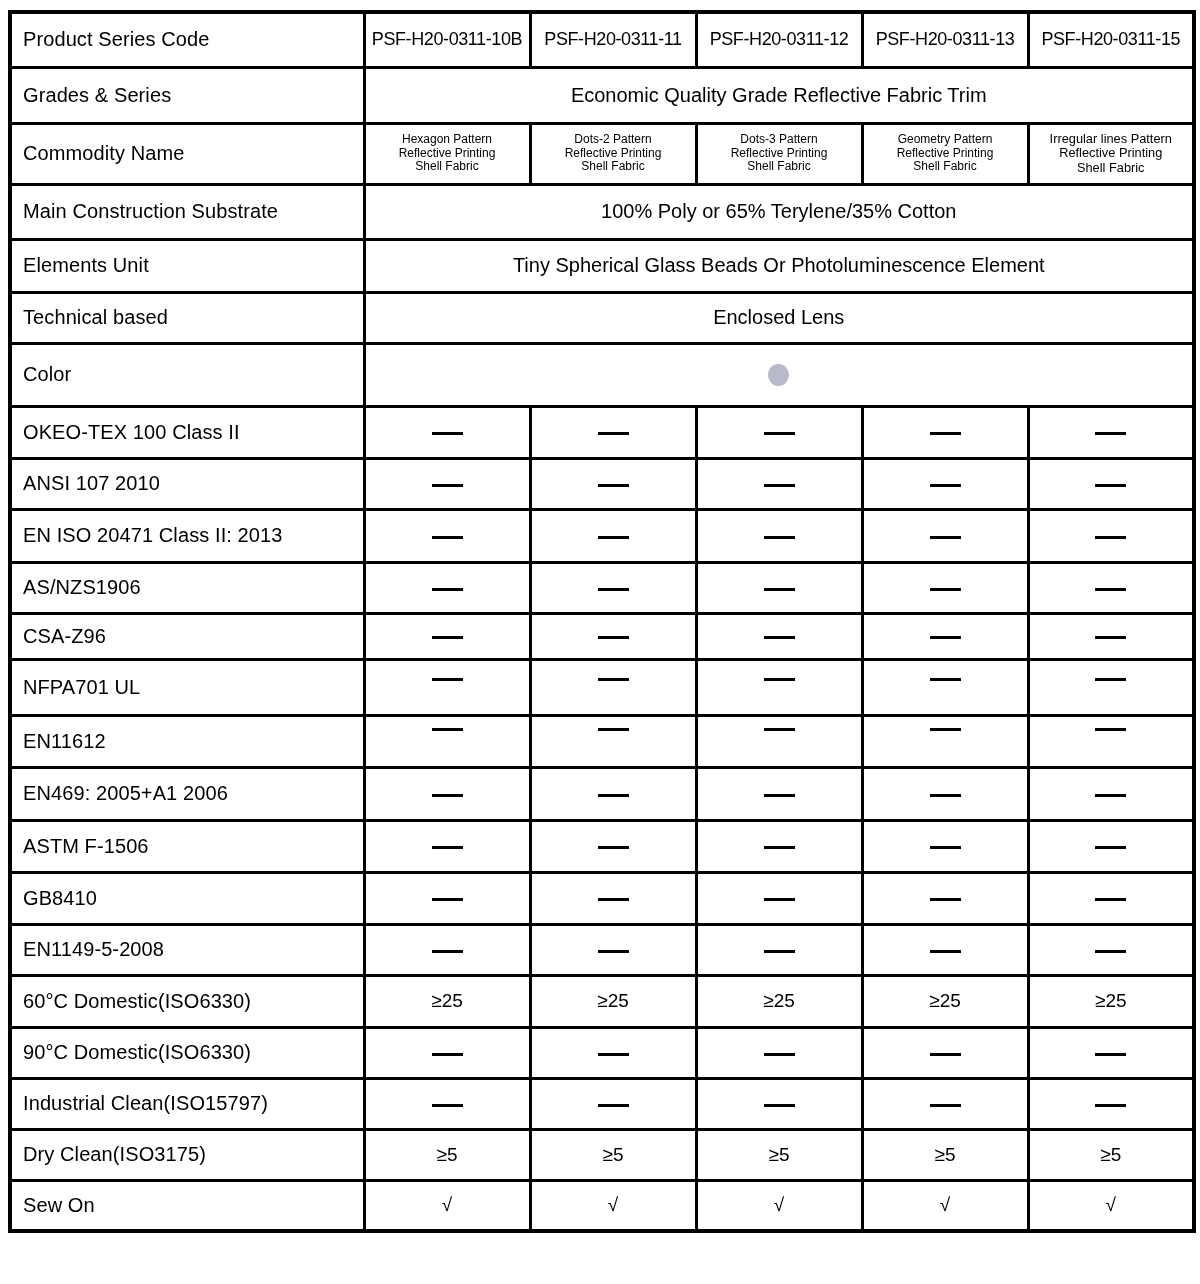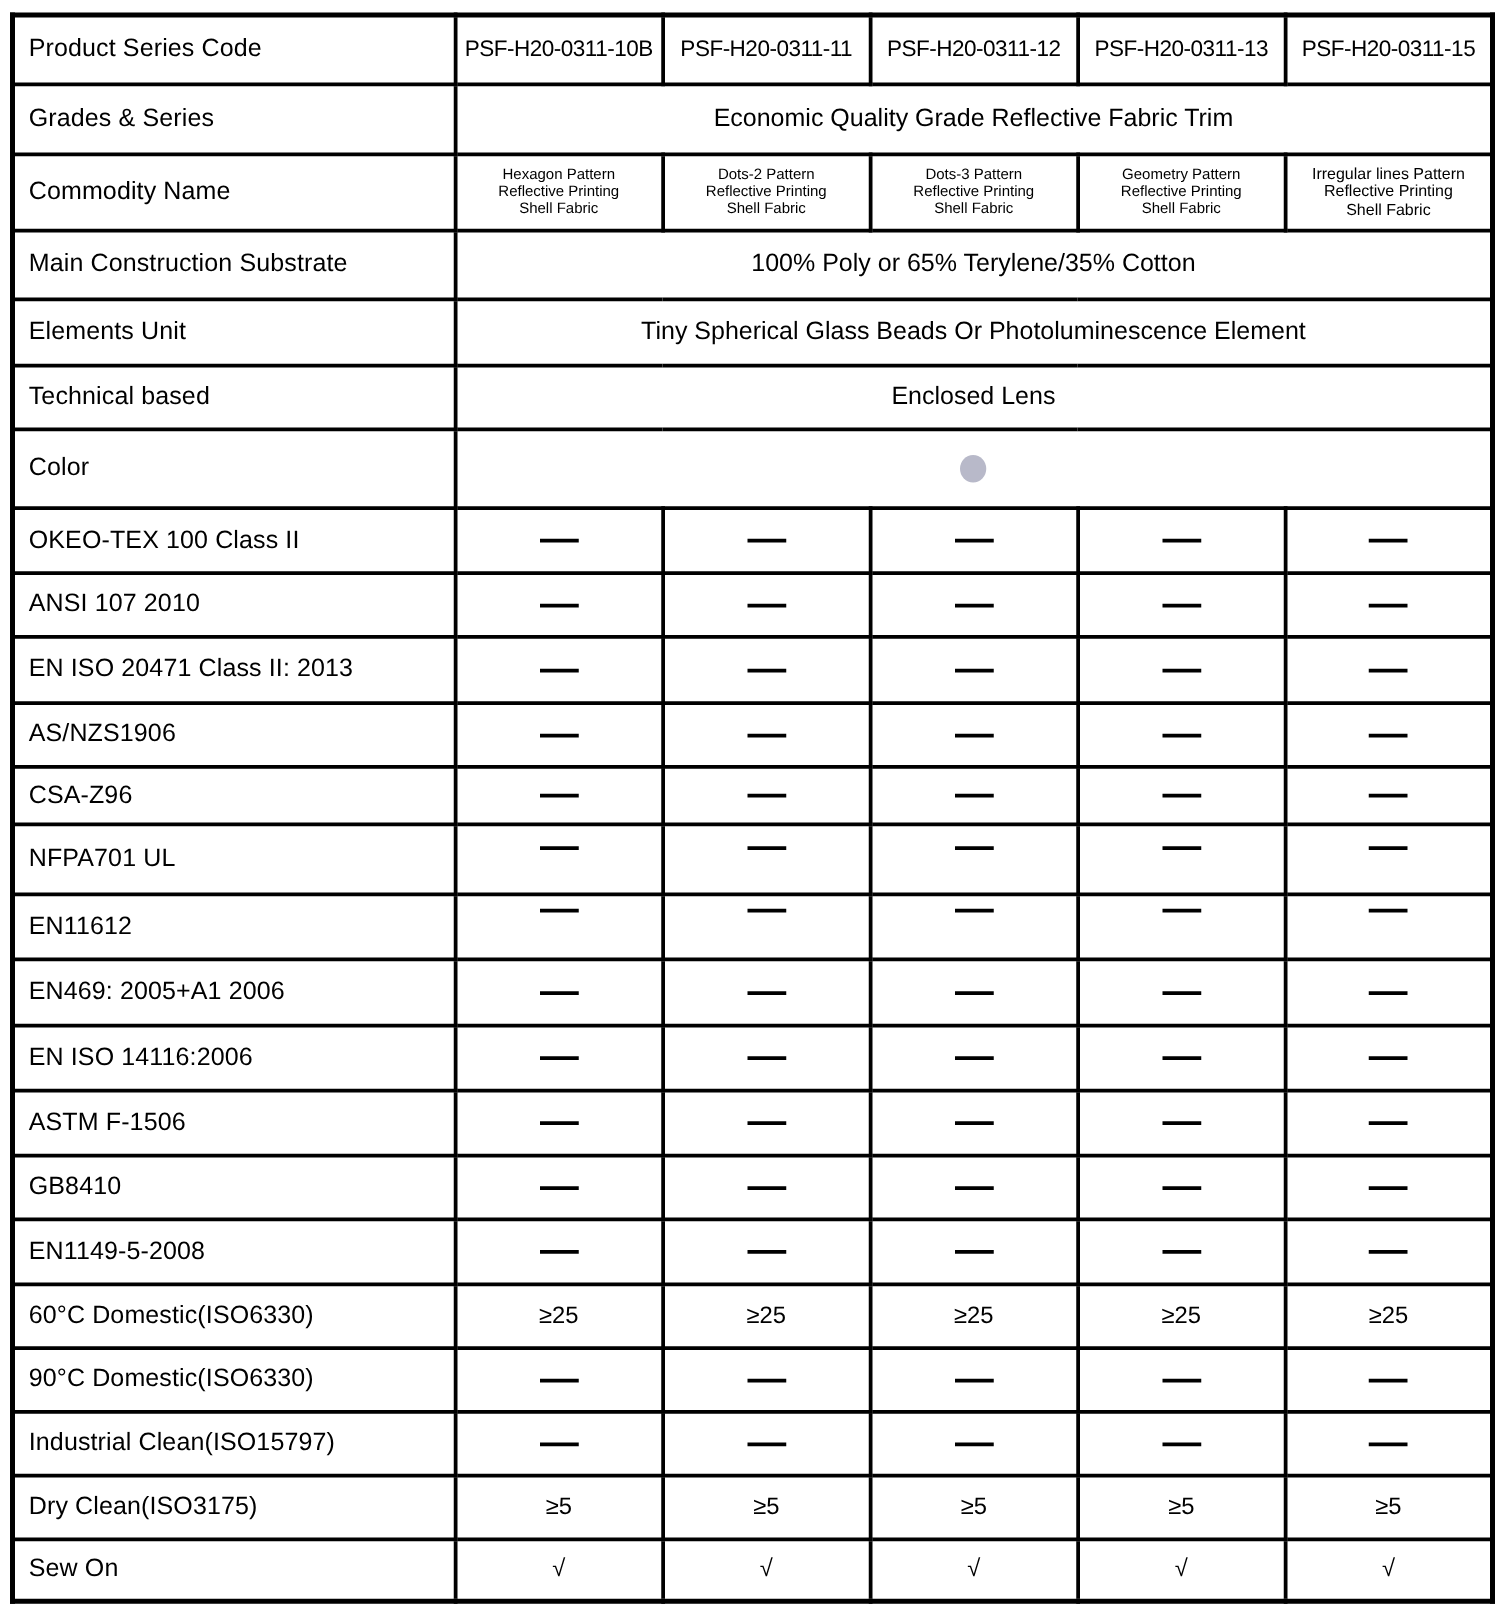--- a/index.html
+++ b/index.html
@@ -3,20 +3,21 @@
 <meta charset="utf-8">
 <style>
   html,body{margin:0;padding:0;background:#ffffff;}
   .page{
     position:relative;
     width:1200px;height:1284px;
     background:#ffffff;
     font-family:"Liberation Sans","DejaVu Sans",sans-serif;
     color:#000;
     overflow:hidden;
+    border-radius:20px;
   }
   table.spec{
     position:absolute;
     left:8px;top:10px;
     width:1184px;
     border-collapse:collapse;
     table-layout:fixed;
     border:4px solid #000;
   }
   table.spec td{
@@ -221,28 +222,20 @@
         </tr>
         <tr>
           <td class="label-cell">EN469: 2005+A1 2006</td>
           <td class="value-cell"><span class="dash"></span></td>
           <td class="value-cell"><span class="dash"></span></td>
           <td class="value-cell"><span class="dash"></span></td>
           <td class="value-cell"><span class="dash"></span></td>
           <td class="value-cell"><span class="dash"></span></td>
         </tr>
         <tr>
-          <td class="label-cell">EN ISO 14116:2006</td>
-          <td class="value-cell"><span class="dash"></span></td>
-          <td class="value-cell"><span class="dash"></span></td>
-          <td class="value-cell"><span class="dash"></span></td>
-          <td class="value-cell"><span class="dash"></span></td>
-          <td class="value-cell"><span class="dash"></span></td>
-        </tr>
-        <tr>
           <td class="label-cell">ASTM F-1506</td>
           <td class="value-cell"><span class="dash"></span></td>
           <td class="value-cell"><span class="dash"></span></td>
           <td class="value-cell"><span class="dash"></span></td>
           <td class="value-cell"><span class="dash"></span></td>
           <td class="value-cell"><span class="dash"></span></td>
         </tr>
         <tr>
           <td class="label-cell">GB8410</td>
           <td class="value-cell"><span class="dash"></span></td>

